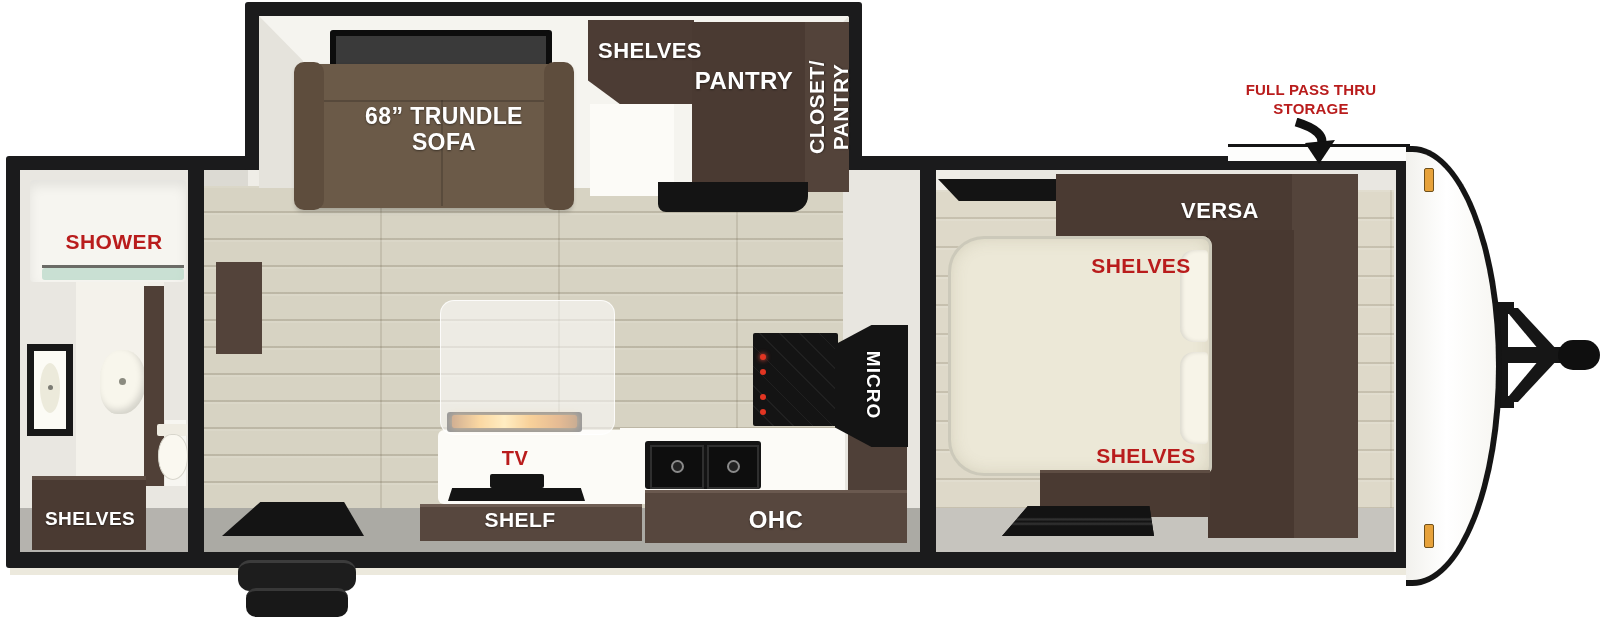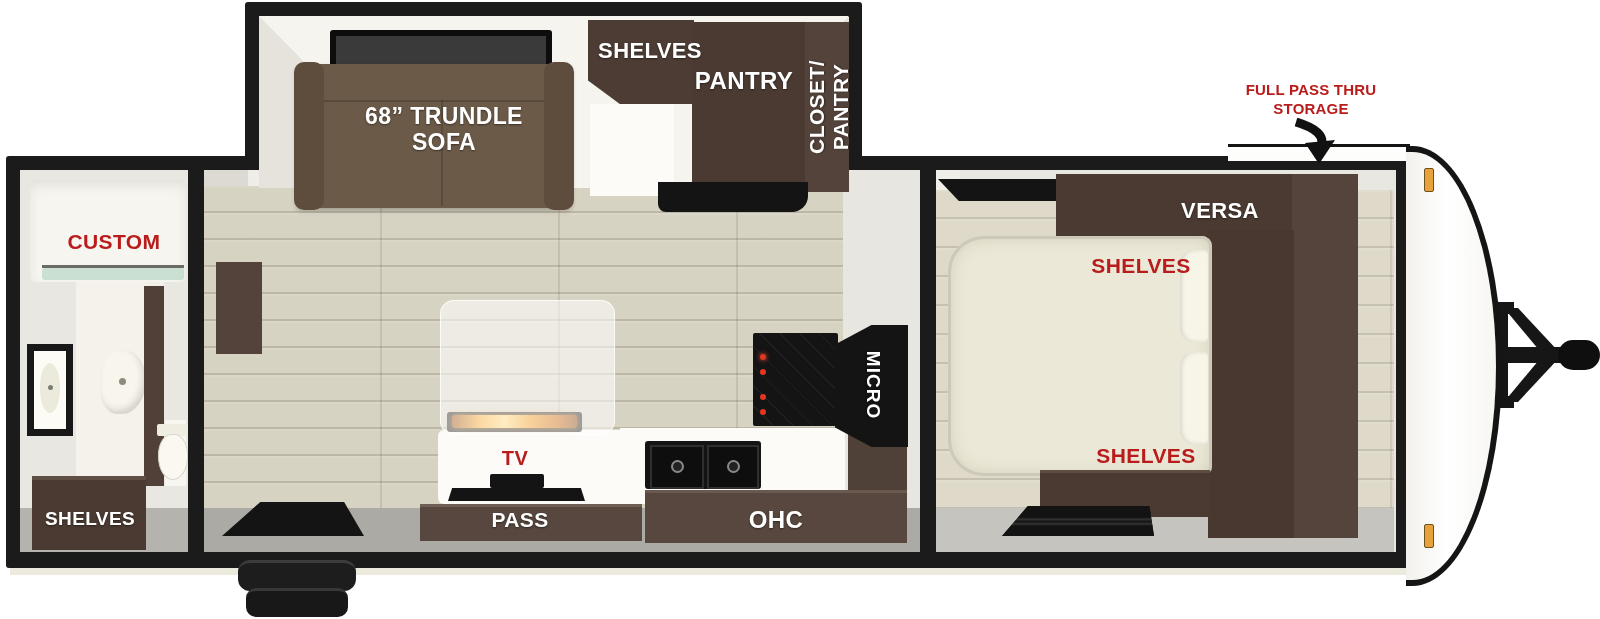--- a/index.html
+++ b/index.html
@@ -45,21 +45,21 @@
   <div class="a wall" style="left: 6px; top: 156px; width: 1404px; height: 412px; border-radius: 3px; background-color: rgb(27, 27, 28);"></div>
   <div class="a wall" style="left: 245px; top: 2px; width: 617px; height: 170px; border-radius: 3px; background-color: rgb(27, 27, 28);"></div>
   <div class="a" style="left:1228px;top:144px;width:182px;height:14px;background:#fdfdfc;border-top:3px solid #141414;"></div>
   <div class="a" style="left:20px;top:170px;width:1376px;height:382px;background:#e9e7e1;"></div>
 
   <div class="a" style="left:20px;top:508px;width:168px;height:44px;background:#b5b3ae;"></div>
   <div class="a" style="left:78px;top:278px;width:86px;height:202px;background:#f2f0e9;"></div>
   <div class="a" style="left:30px;top:180px;width:156px;height:102px;background:#f6f5f0;border-radius:4px;box-shadow:inset 0 6px 12px rgba(0,0,0,.08);"></div>
   <div class="a" style="left:42px;top:265px;width:142px;height:3px;background:#6b6b66;"></div>
   <div class="a" style="left:42px;top:268px;width:142px;height:12px;background:rgba(156,204,182,.5);border-radius:3px;"></div>
-  <div class="lbl lb" style="left:36px;top:229px;width:156px;height:26px;font-size:21px;">CUSTOM</div>
+  <div class="lbl lb" style="left:36px;top:229px;width:156px;height:26px;font-size:21px;">SHOWER</div>
   <div class="a" style="left:76px;top:282px;width:72px;height:200px;background:#f4f2eb;"></div>
   <div class="a" style="left:27px;top:344px;width:32px;height:78px;background:#fcfbf5;border:7px solid #181818;">
     <div class="a" style="left:6px;top:12px;width:20px;height:50px;background:#eceadb;border-radius:50%;"></div>
     <div class="a" style="left:14px;top:34px;width:5px;height:5px;background:#7c7c74;border-radius:50%;"></div>
   </div>
   <div class="a" style="left:100px;top:350px;width:46px;height:64px;background:#f8f6ec;border-radius:48% 52% 58% 42%;box-shadow:inset -3px -4px 7px rgba(0,0,0,.15);">
     <div class="a" style="left:19px;top:28px;width:7px;height:7px;background:#8b8b80;border-radius:50%;"></div>
   </div>
   <div class="a wood" style="left:144px;top:286px;width:20px;height:200px;background:#504037;"></div>
   <div class="a" style="left:165px;top:420px;width:21px;height:66px;background:#f7f6f1;"></div>
@@ -102,21 +102,21 @@
 PANTRY</div>
 
   <div class="a" style="left:438px;top:430px;width:407px;height:74px;background:#fcfbf7;border-radius:6px 0 0 6px;"></div>
   <div class="a" style="left:447px;top:412px;width:135px;height:20px;background:#1e1e1e;border-radius:3px;"></div>
   <div class="a" style="left:452px;top:415px;width:125px;height:13px;border-radius:2px;background:linear-gradient(90deg,#9a5010,#f6a832 22%,#ffd677 42%,#f09a20 62%,#c96a12 85%,#8a4a10);box-shadow:0 0 7px rgba(240,154,32,.6);"></div>
   <div class="a" style="left:440px;top:300px;width:173px;height:133px;background:rgba(255,255,255,.55);border:1px solid rgba(255,255,255,.8);border-radius:14px;"></div>
   <div class="lbl lb" style="left:485px;top:447px;width:60px;height:23px;font-size:20px;">TV</div>
   <div class="a" style="left:490px;top:474px;width:54px;height:14px;background:#141414;border-radius:2px;"></div>
   <div class="a" style="left:448px;top:488px;width:137px;height:13px;background:#141414;clip-path:polygon(3% 0,97% 0,100% 100%,0 100%);"></div>
   <div class="a wood" style="left: 420px; top: 504px; width: 222px; height: 34px; background: rgb(87, 71, 62); border-top: 3px solid rgb(111, 94, 84);"></div>
-  <div class="lbl lw" style="left:450px;top:507px;width:140px;height:26px;font-size:21px;">PASS</div>
+  <div class="lbl lw" style="left:450px;top:507px;width:140px;height:26px;font-size:21px;">SHELF</div>
 
   <div class="a wood" style="left:848px;top:405px;width:59px;height:112px;background:#4f4038;"></div>
   <div class="a" style="left:620px;top:428px;width:225px;height:66px;background:#fcfbf7;"></div>
   <div class="a" style="left: 645px; top: 441px; width: 116px; height: 48px; background: rgb(20, 20, 20); border-radius: 3px;">
     <div class="a" style="left:5px;top:4px;width:50px;height:40px;background:#0e0e0e;border:2px solid #2f2f2f;"></div>
     <div class="a" style="left:62px;top:4px;width:48px;height:40px;background:#0e0e0e;border:2px solid #2f2f2f;"></div>
     <div class="a" style="left:26px;top:19px;width:9px;height:9px;border-radius:50%;background:#222;border:2px solid #8a8a8a;"></div>
     <div class="a" style="left:82px;top:19px;width:9px;height:9px;border-radius:50%;background:#222;border:2px solid #8a8a8a;"></div>
   </div>
   <div class="a" style="left: 753px; top: 333px; width: 85px; height: 93px; background: repeating-linear-gradient(45deg, rgba(255, 255, 255, 0.05) 0px, rgba(255, 255, 255, 0.05) 1px, rgba(0, 0, 0, 0) 1px, rgba(0, 0, 0, 0) 14px) rgb(20, 20, 20); border-radius: 2px;">

